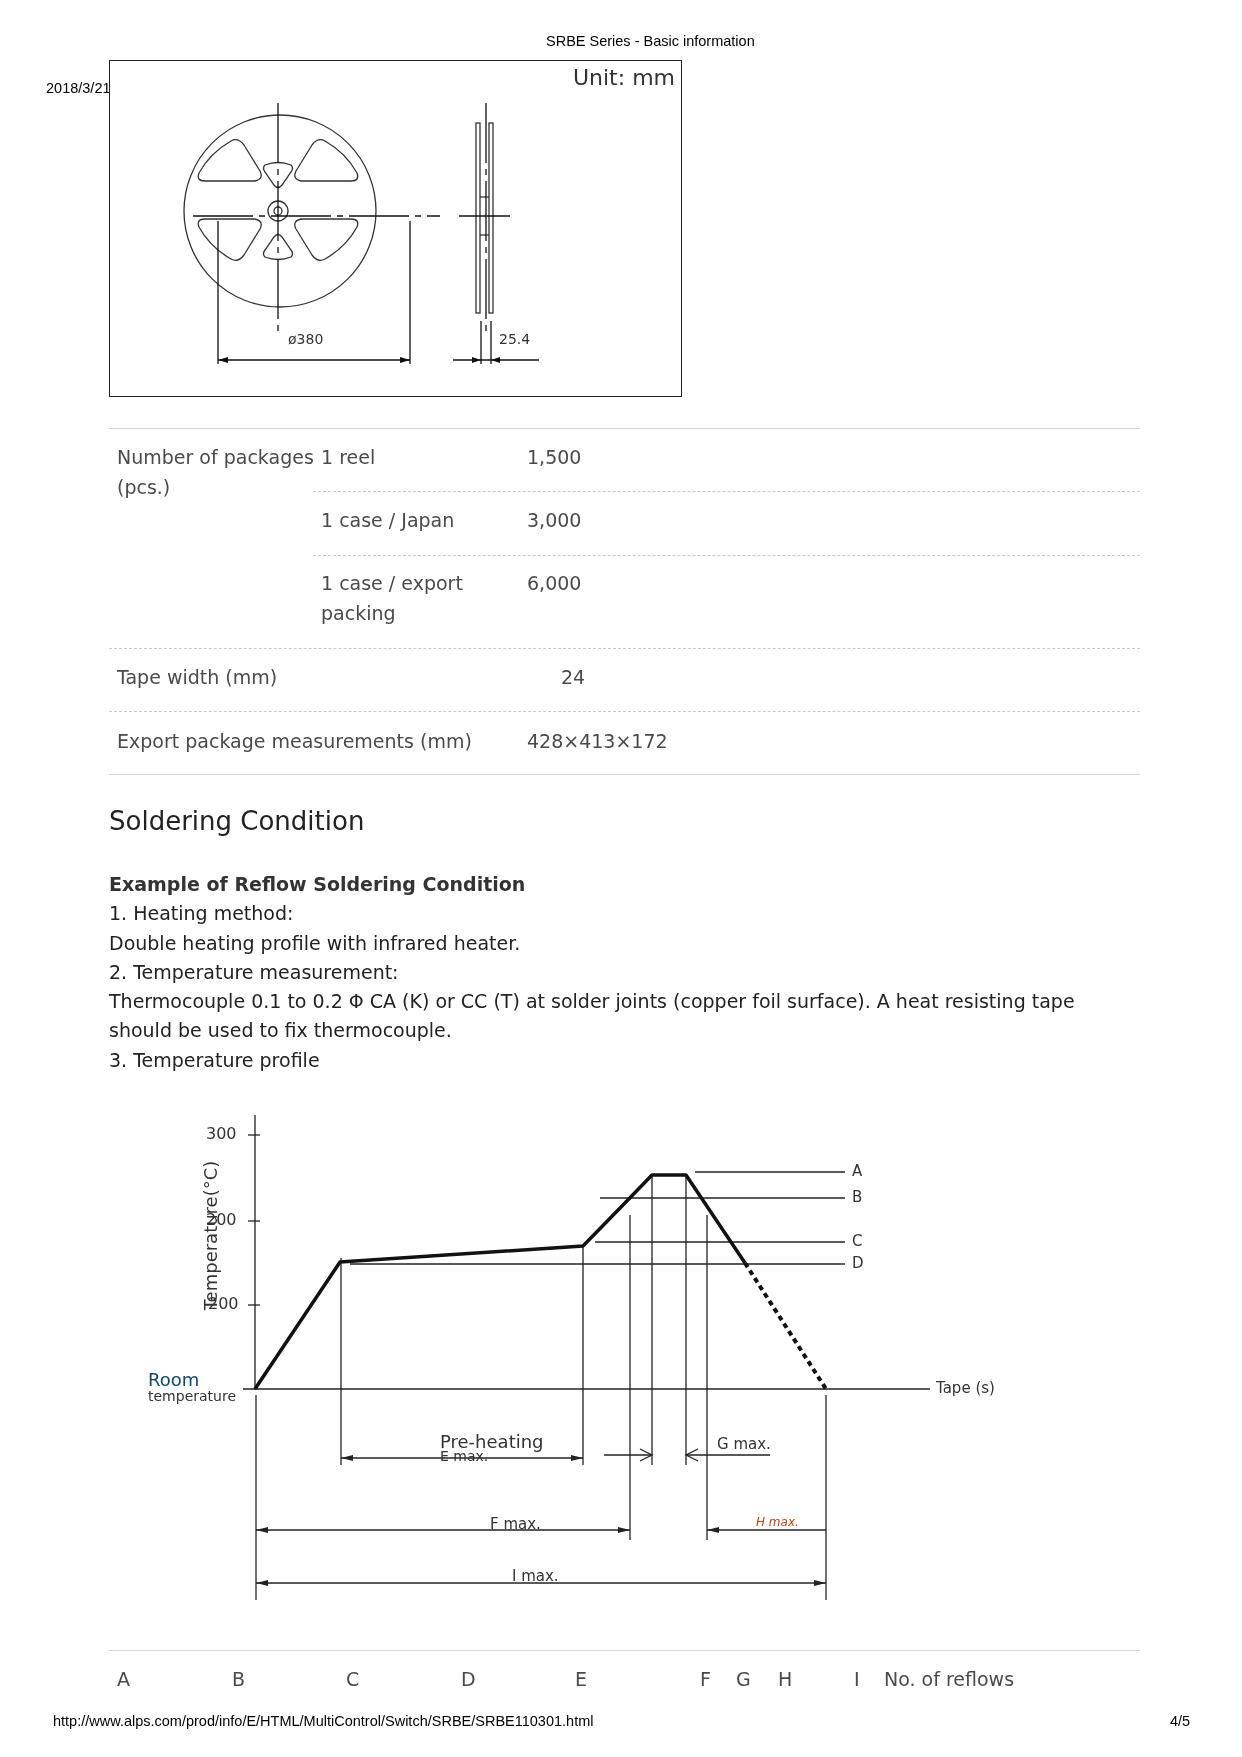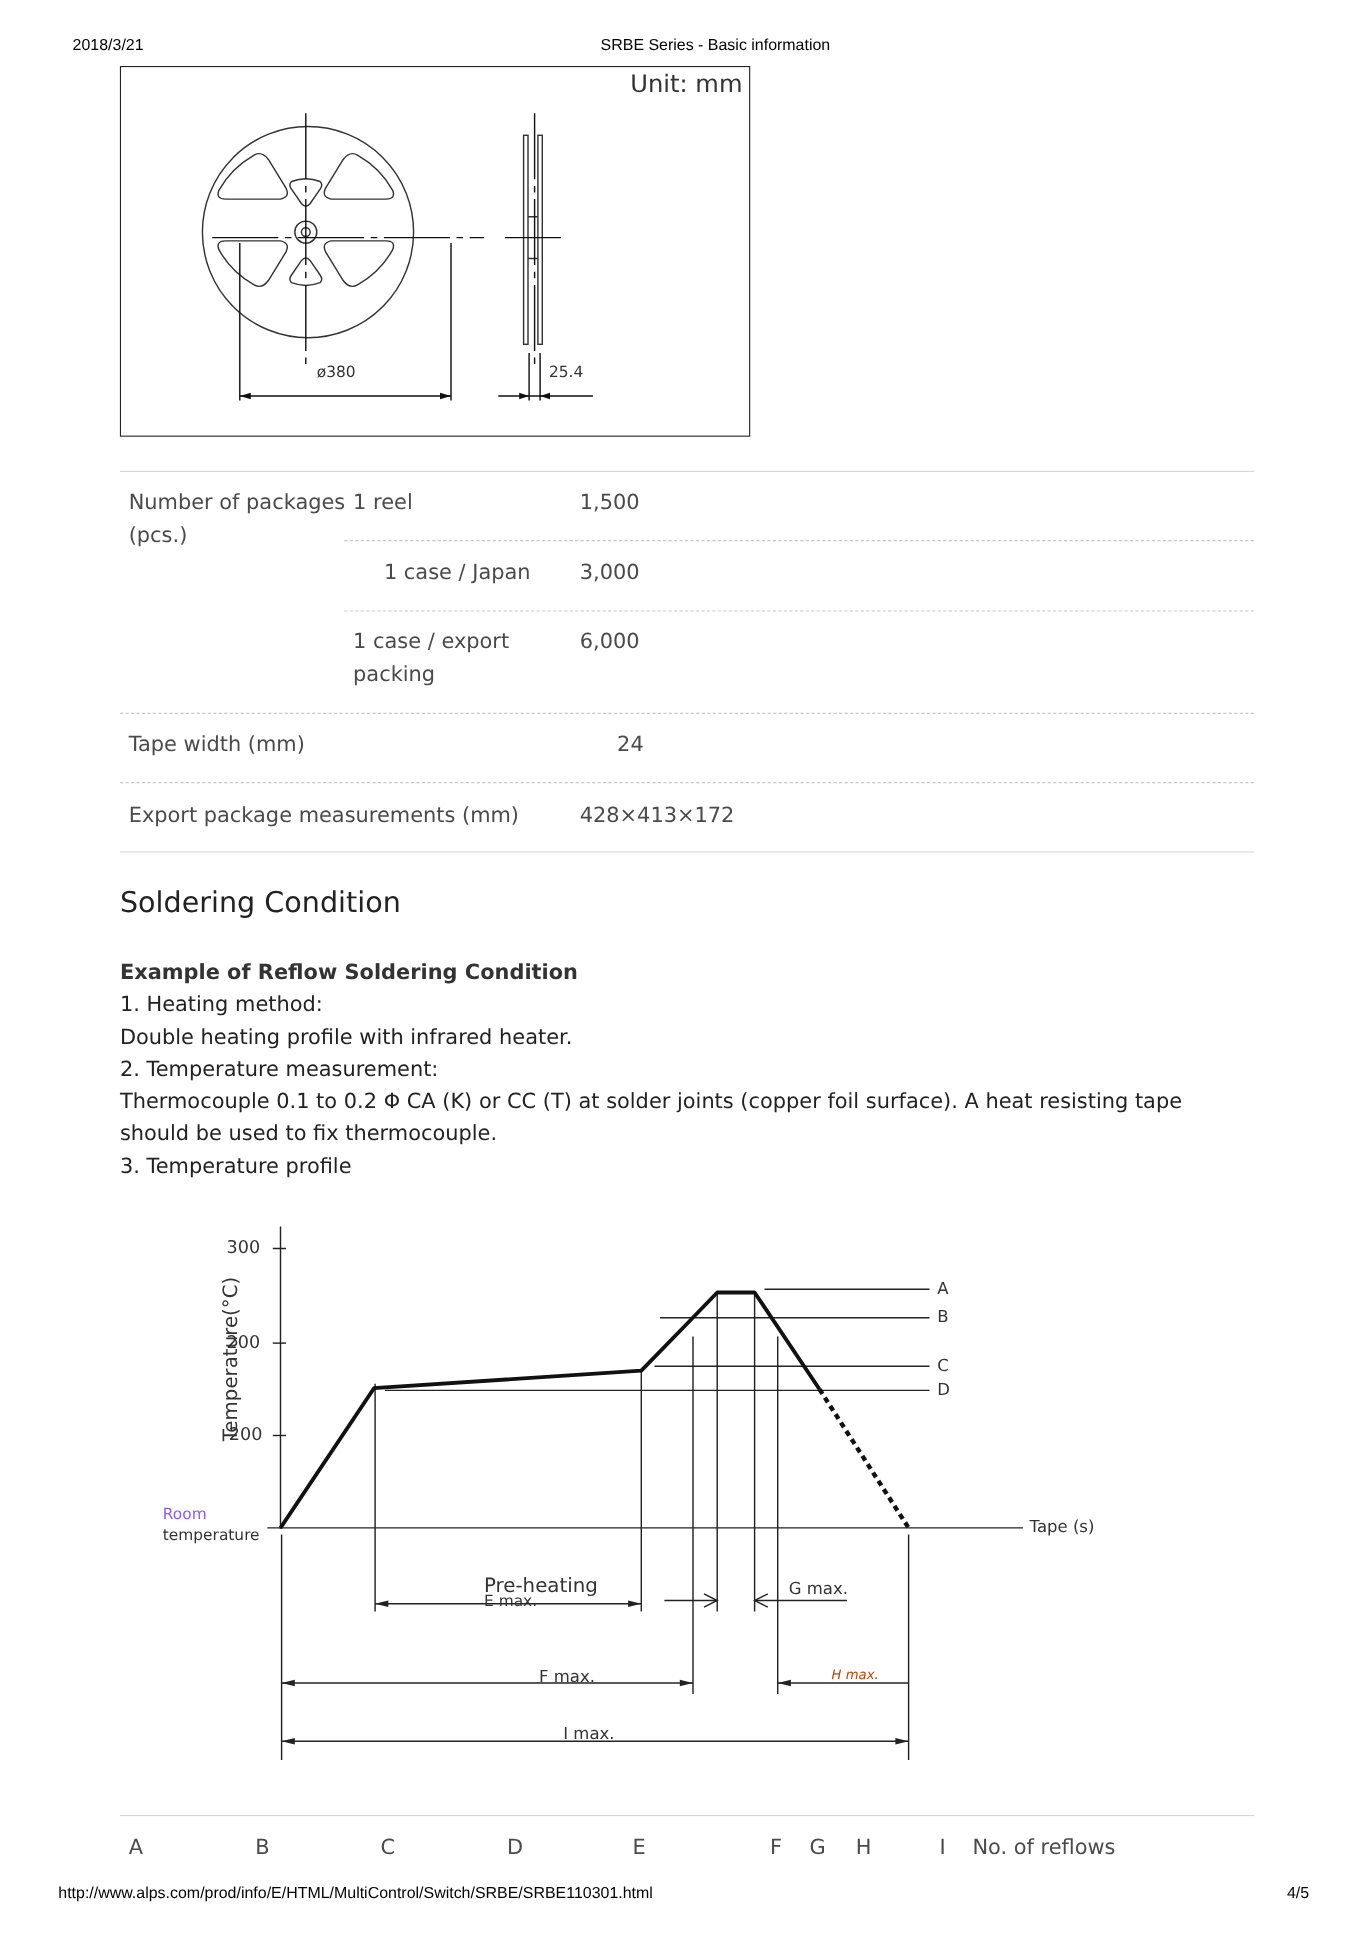--- a/index.html
+++ b/index.html
@@ -17,21 +17,21 @@
   .h2 { position: absolute; left: 109px; top: 806px; font-size: 26px; color: #222; font-weight: normal; margin: 0; }
   .body-text { position: absolute; left: 109px; top: 870px; width: 1020px; font-size: 19px; line-height: 29.3px; color: #222; }
   .body-text .b { font-weight: bold; color: #333; }
   .chart { position: absolute; left: 140px; top: 1105px; }
   .legend-rule { position: absolute; left: 109px; top: 1650px; width: 1031px; border-top: 1px solid #d4d4d4; }
   .legend-cell { position: absolute; top: 1668px; font-size: 19px; color: #4a4a4a; }
 </style>
 </head>
 <body>
 
-<div class="hdr" style="left:66px;">2018/3/21</div>
+<div class="hdr" style="left:46px;margin-top:47px;">2018/3/21</div>
 <div class="hdr" style="left:546px;">SRBE Series - Basic information</div>
 
 <div class="reel-box">
   <svg width="505" height="337" viewBox="0 0 505 337">
     <g fill="none" stroke="#333" stroke-width="1.3">
 
       <circle cx="170" cy="150" r="96"></circle>
 
       <circle cx="168" cy="150" r="10"></circle>
       <circle cx="168" cy="150" r="4"></circle>
@@ -75,21 +75,21 @@
 
 <div class="pkg">
   <div class="rule-solid" style="top:0;"></div>
 
   <div class="cell" style="left:8px; top:14px; width:200px;">Number of packages (pcs.)</div>
 
   <div class="cell" style="left:212px; top:14px;">1 reel</div>
   <div class="cell" style="left:418px; top:14px;">1,500</div>
   <div class="rule-dash" style="left:204px; width:827px; top:63px;"></div>
 
-  <div class="cell" style="left:212px; top:77px;margin-left:28px;">1 case / Japan</div>
+  <div class="cell" style="left:212px; top:77px;">1 case / Japan</div>
   <div class="cell" style="left:418px; top:77px;">3,000</div>
   <div class="rule-dash" style="left:204px; width:827px; top:127px;"></div>
 
   <div class="cell" style="left:212px; top:140px; width:160px;">1 case / export packing</div>
   <div class="cell" style="left:418px; top:140px;">6,000</div>
   <div class="rule-dash" style="left:0; width:1031px; top:220px;"></div>
 
   <div class="cell" style="left:8px; top:234px;">Tape width (mm)</div>
   <div class="cell" style="left:418px; top:234px;margin-left:34px;">24</div>
   <div class="rule-dash" style="left:0; width:1031px; top:283px;"></div>
@@ -158,21 +158,21 @@
     </g>
 
     <polyline points="115,284 200,157 443,141 483,100 512,70 546,70 605,158" fill="none" stroke="#111" stroke-width="3.5" stroke-linejoin="round"></polyline>
     <line x1="605" y1="158" x2="686" y2="284" stroke="#111" stroke-width="4" stroke-dasharray="5,4"></line>
   </svg>
 
   <div style="position:absolute; left:-10px; top:120px; transform:rotate(-90deg); transform-origin:center; font-size:18px; color:#333; white-space:nowrap; width:160px; text-align:center;">Temperature(°C)</div>
   <div style="position:absolute; left:66px; top:19px; font-size:16px; color:#333;">300</div>
   <div style="position:absolute; left:66px; top:105px; font-size:16px; color:#333;">200</div>
   <div style="position:absolute; left:68px; top:189px; font-size:16px; color:#333;">200</div>
-  <div style="position:absolute; left:8px; top:264px; font-size:14px; color:#8b5cf6;">Room</div>
+  <div style="position:absolute; left:8px; top:264px; font-size:18px; color:#0c4a6e;">Room</div>
   <div style="position:absolute; left:8px; top:283px; font-size:14px; color:#333;">temperature</div>
   <div style="position:absolute; left:796px; top:274px; font-size:15px; color:#333;">Tape (s)</div>
   <div style="position:absolute; left:712px; top:57px; font-size:15px; color:#333;">A</div>
   <div style="position:absolute; left:712px; top:83px; font-size:15px; color:#333;">B</div>
   <div style="position:absolute; left:712px; top:127px; font-size:15px; color:#333;">C</div>
   <div style="position:absolute; left:712px; top:149px; font-size:15px; color:#333;">D</div>
   <div style="position:absolute; left:300px; top:326px; font-size:18px; color:#333;">Pre-heating</div>
   <div style="position:absolute; left:300px; top:343px; font-size:14px; color:#333;">E max.</div>
   <div style="position:absolute; left:577px; top:330px; font-size:15px; color:#333;">G max.</div>
   <div style="position:absolute; left:350px; top:410px; font-size:15px; color:#333;">F max.</div>

